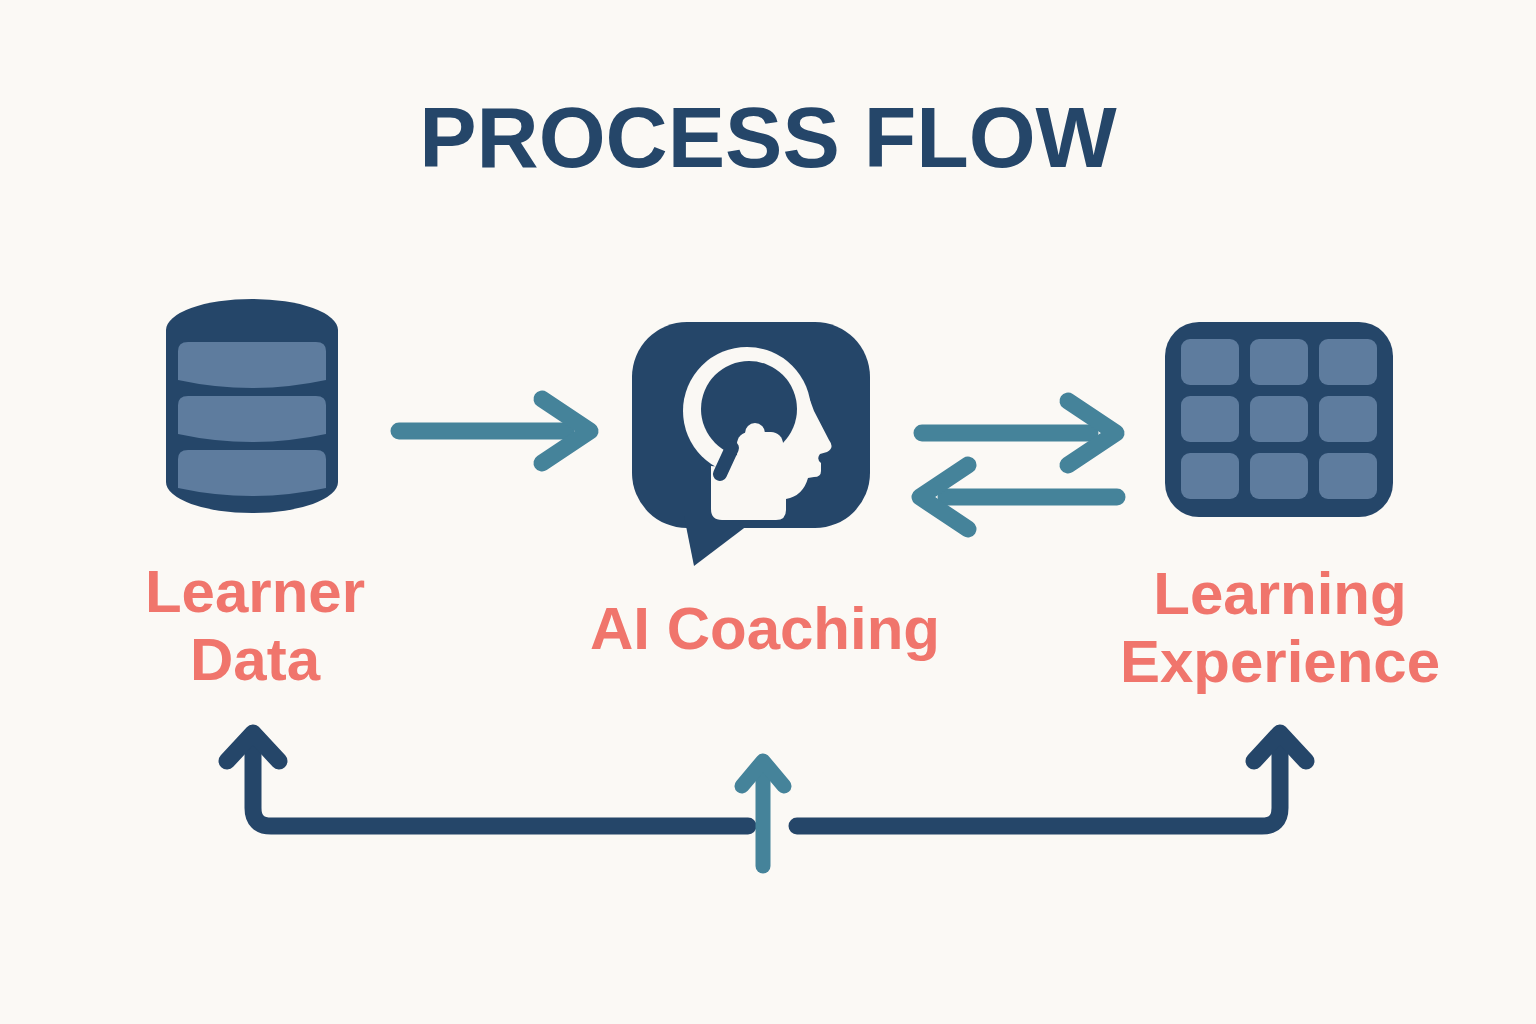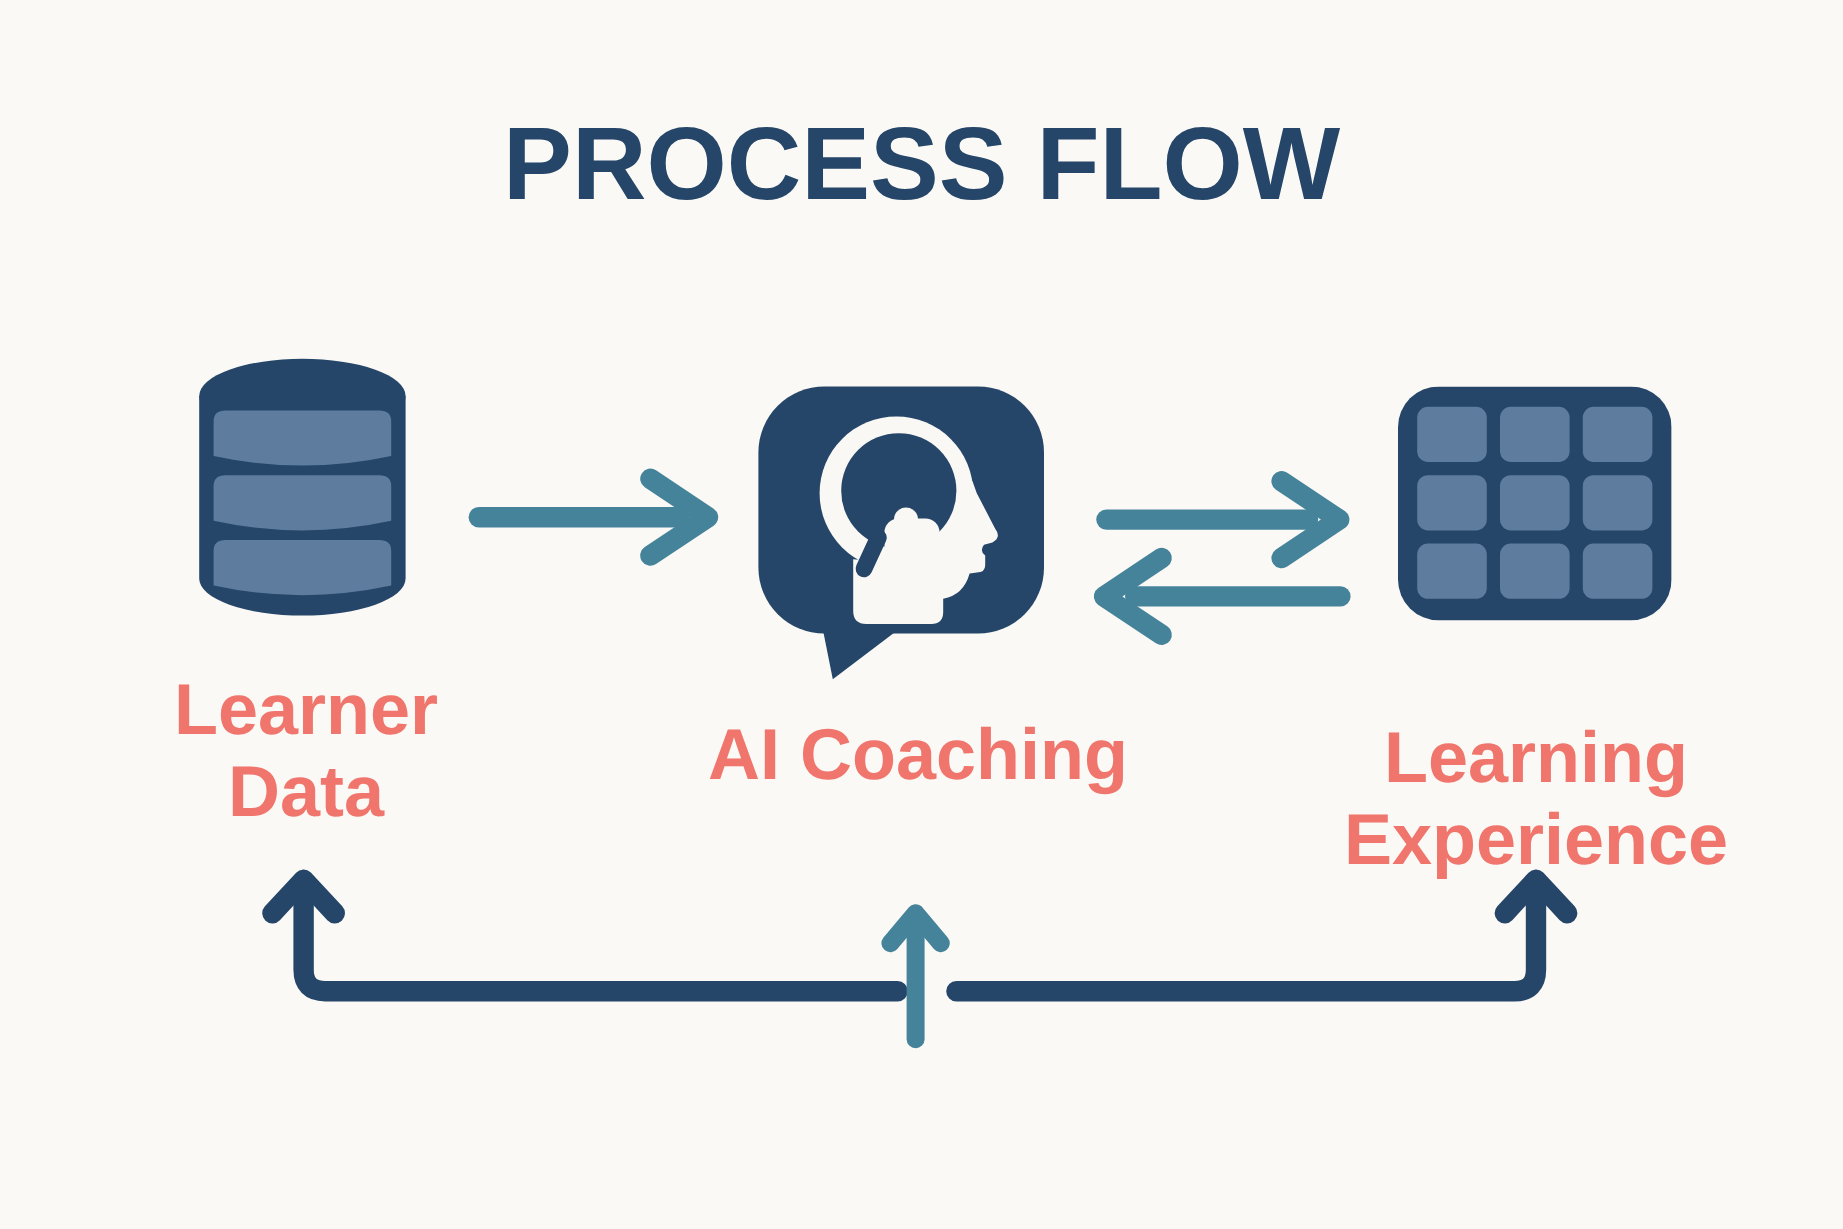--- a/index.html
+++ b/index.html
@@ -23,21 +23,21 @@
   .node-label{
     position:absolute;
     text-align:center;
     color:var(--coral);
     font-weight:700;
     font-size:60px;
     line-height:68px;
   }
   .label-learner{left:85px;top:558px;width:340px;}
   .label-coaching{left:585px;top:595px;width:360px;}
-  .label-experience{left:1070px;top:560px;width:420px;margin-top:38px;}
+  .label-experience{left:1070px;top:560px;width:420px;}
   .icon-svg{position:absolute;}
   .db-icon{left:163px;top:297px;}
   .bubble-icon{left:628px;top:316px;}
   .grid-icon{left:1165px;top:322px;}
   .arrows{position:absolute;left:0;top:0;width:1536px;height:1024px;}
   .teal-stroke{stroke:var(--teal);stroke-width:17;fill:none;stroke-linecap:round;stroke-linejoin:round;}
   .navy-stroke{stroke:var(--navy);stroke-width:17;fill:none;stroke-linecap:round;stroke-linejoin:round;}
   .navy-fill{fill:var(--navy);}
   .slate-fill{fill:var(--slate);}
   .white-fill{fill:#faf8f4;}

